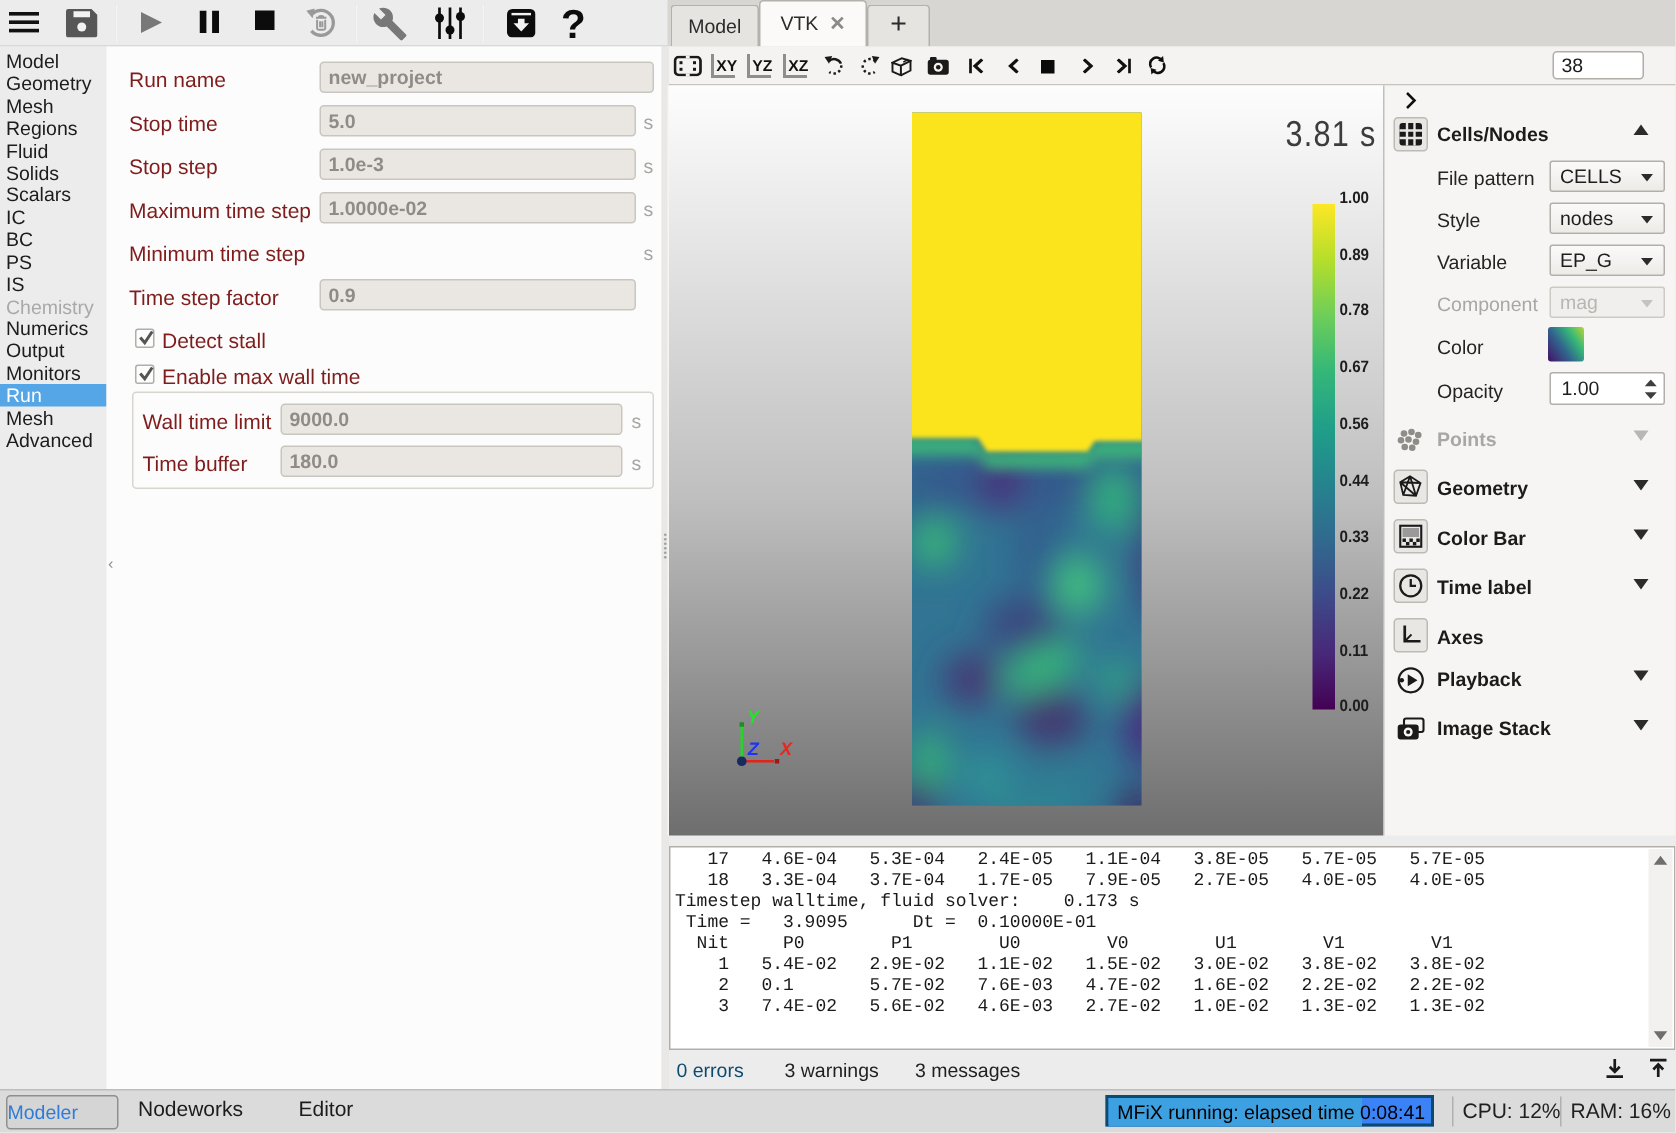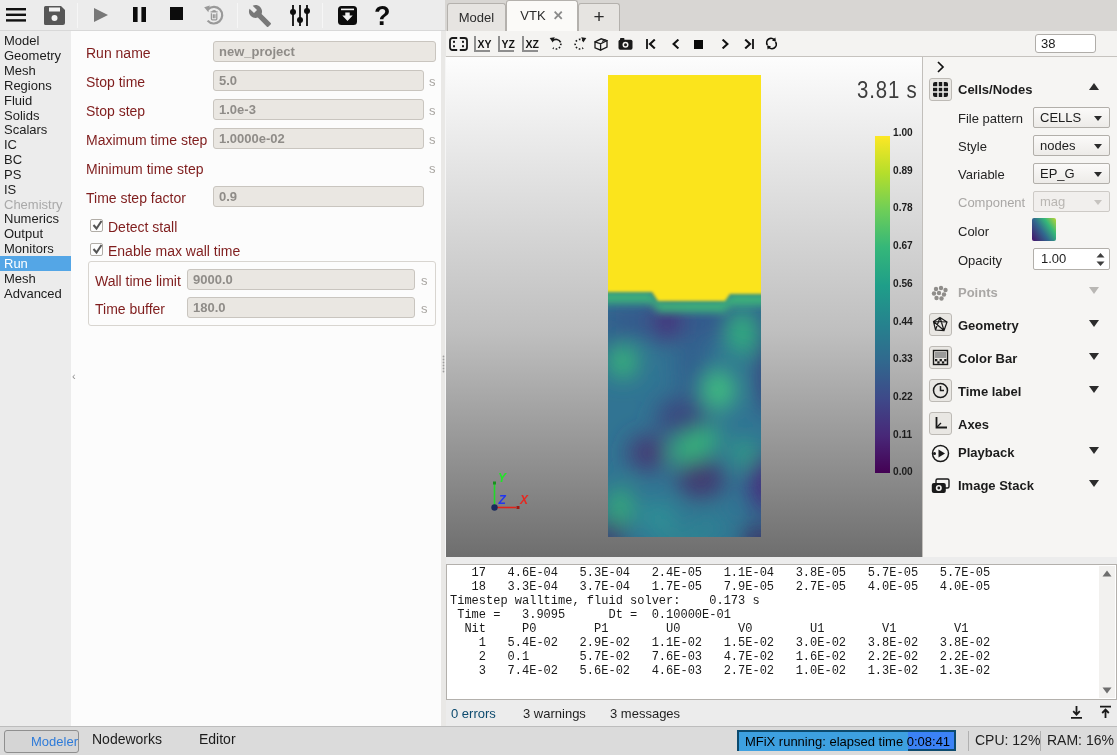--- a/index.html
+++ b/index.html
@@ -63,21 +63,21 @@
   #cscroll { position:absolute; right:1px; top:1px; width:16px; height:132px; background:#f2f1ef; }
 
   
   #statusrow { left:446px; top:700px; width:671px; height:26px; background:#ececec; font-size:13px; color:#1f1f1f; z-index:5; }
   #progressbar { position:absolute; left:291px; top:30px; width:219px; height:21px; background:#3b82f6; border:2px solid #0c4a6e; }
   #progressfill { position:absolute; left:0; top:0; width:169px; height:19px; background:#3da0e0; }
   #progresstext { position:absolute; left:0; top:0; width:217px; height:19px; text-align:center; line-height:19px; color:#000; }
 
   
   #bottombar { left:0; top:726px; width:1117px; height:29px; background:#dbdbdb; border-top:1px solid #bdbdbd; }
-  #modelerbtn { position:absolute; left:4px; top:3px; width:75px; height:23px; background:#d5d5d5; border:1px solid #8f8f8f; border-radius:3px; color:#2e7bd9; text-align:right; line-height:21px; }
+  #modelerbtn { position:absolute; left:4px; top:3px; width:75px; height:23px; background:#d5d5d5; border:1px solid #8f8f8f; border-radius:3px; color:#2e7bd9; text-align:left; line-height:21px; }
   .botlab { position:absolute; top:4px; font-size:14px; color:#1c1c1c; white-space:nowrap; }
 </style>
 </head>
 <body>
 
 <div id="toolbar" class="abs">
   <svg class="abs" style="left:6px;top:8px" width="20" height="15">
       <rect width="20" height="2.4" fill="#111"></rect>
       <rect y="5.6" width="20" height="2.4" fill="#111"></rect>
       <rect y="11.2" width="20" height="2.4" fill="#111"></rect>

